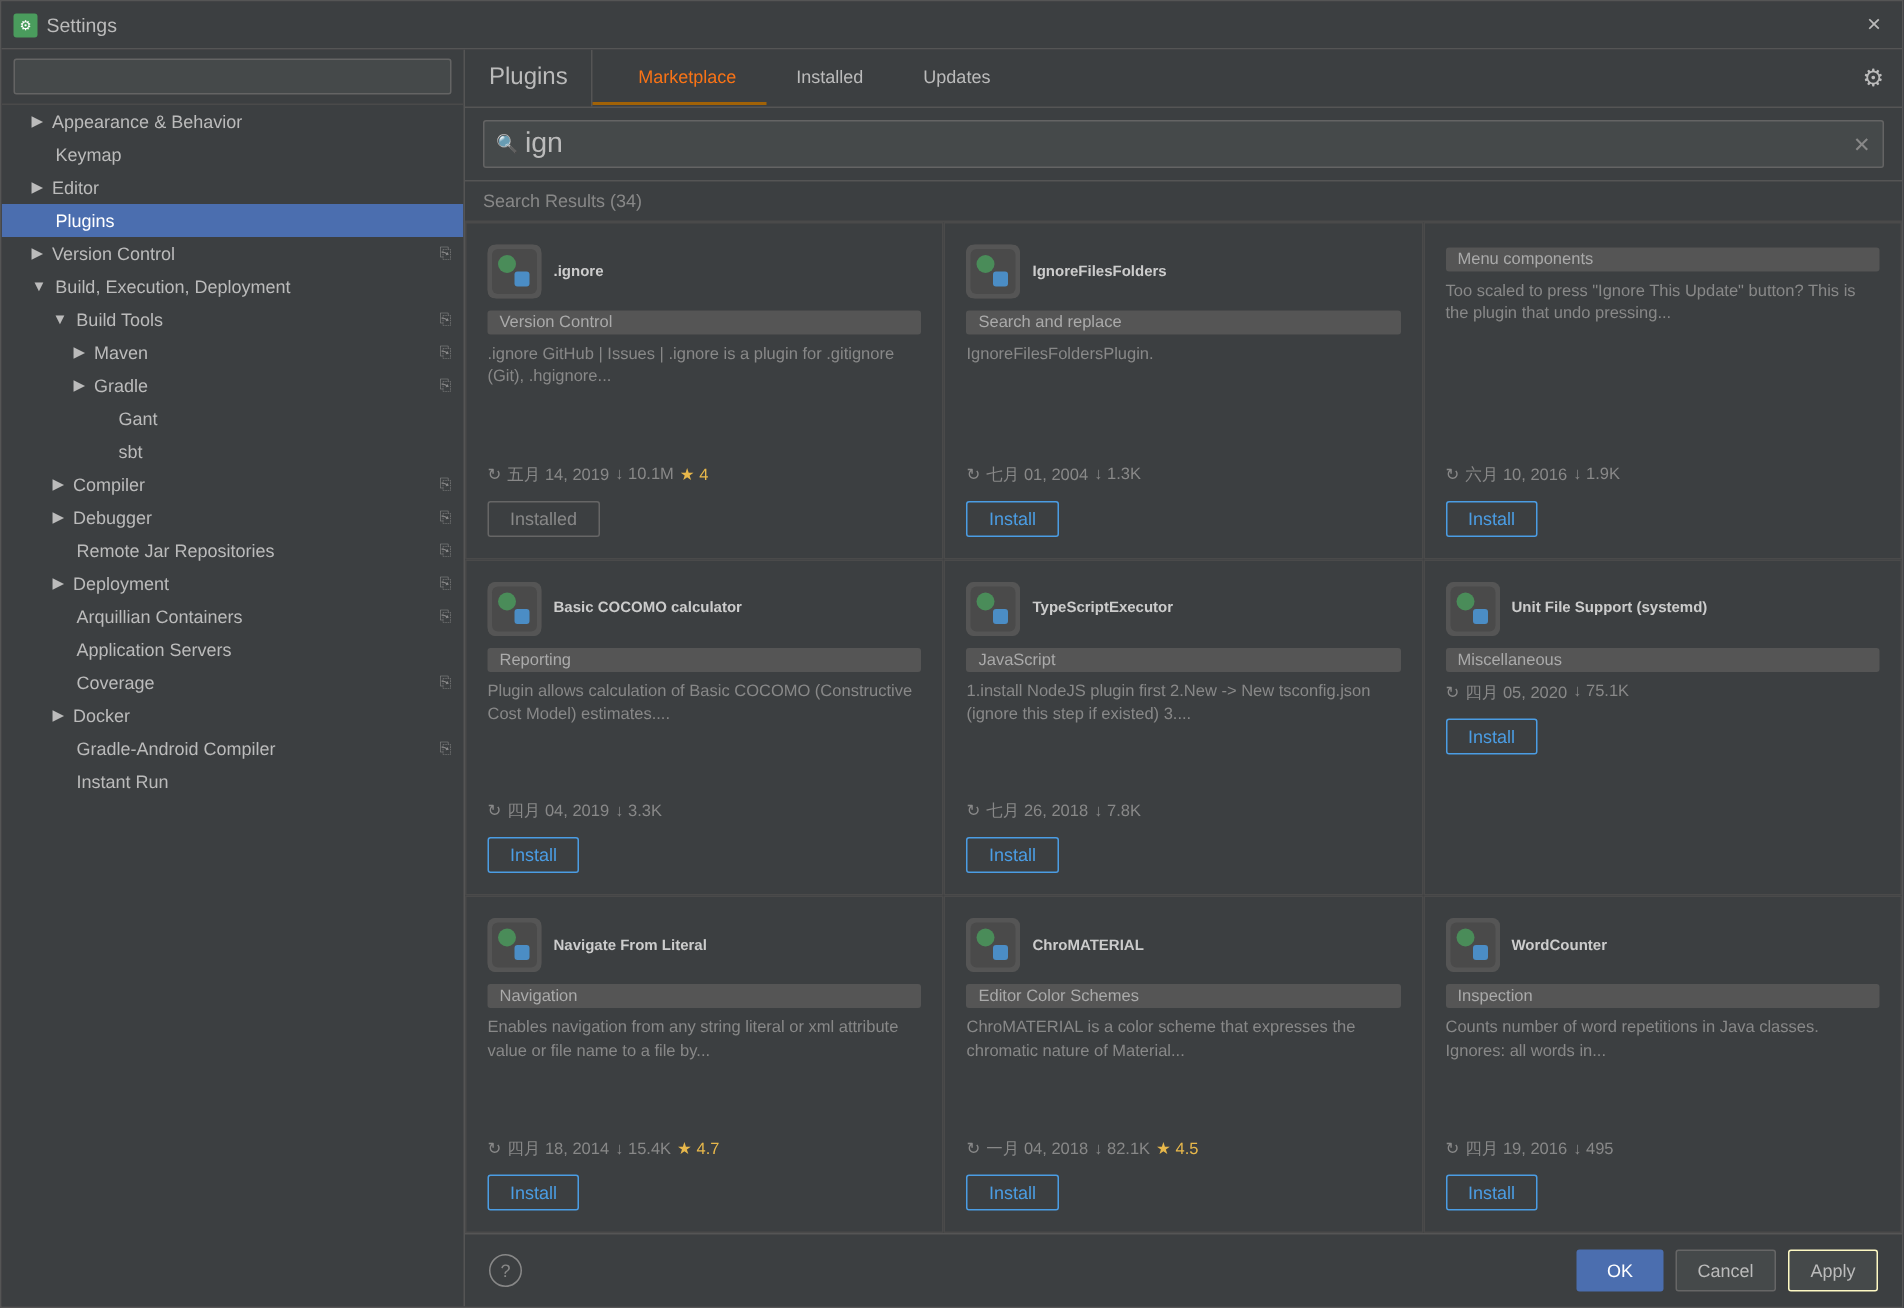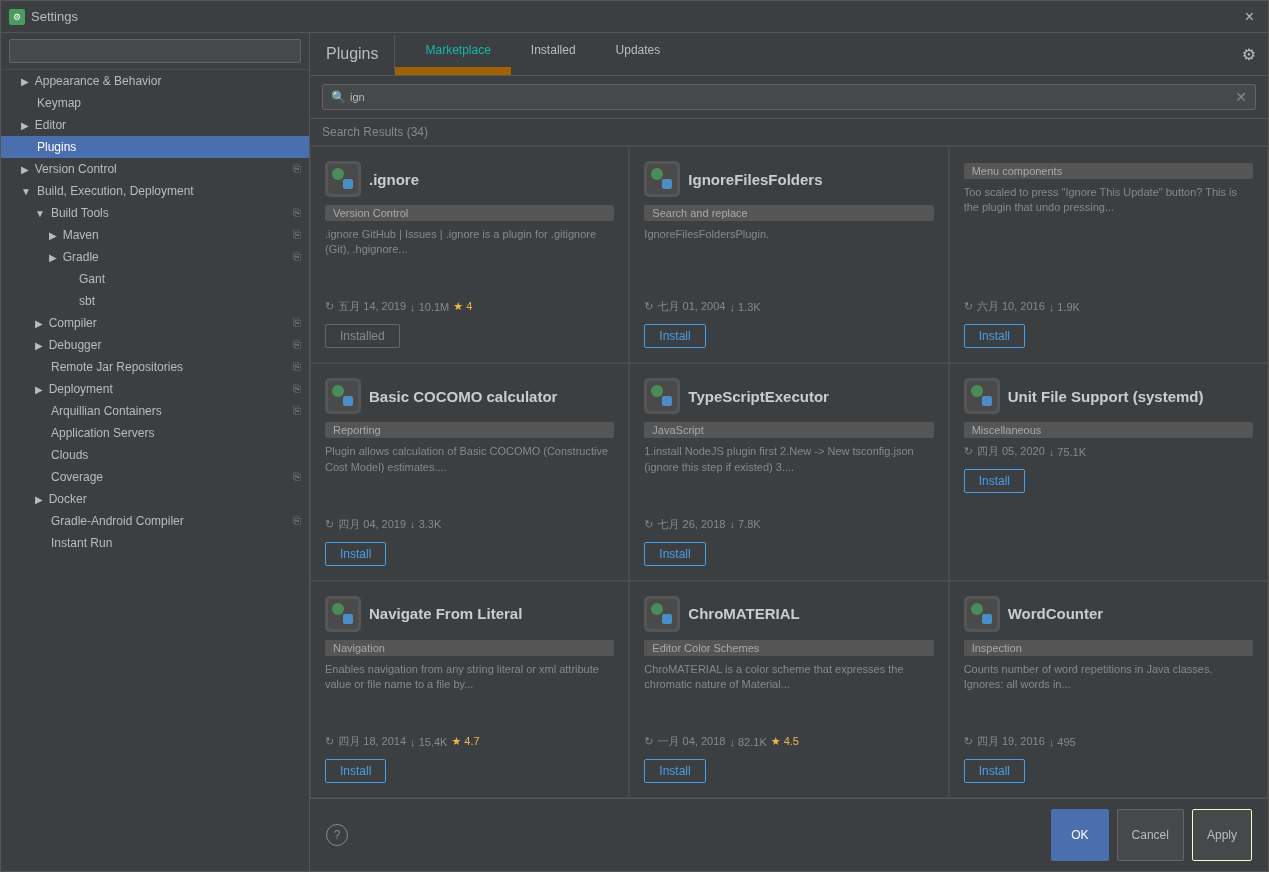--- a/index.html
+++ b/index.html
@@ -28,49 +28,49 @@
     .copy-icon { margin-left: auto; color: #888; font-size: 10px; }
 
     
     .right-panel { flex: 1; display: flex; flex-direction: column; background: #3c3f41; overflow: hidden; }
 
     
     .plugins-header { display: flex; align-items: center; border-bottom: 1px solid #555; padding: 0; background: #3c3f41; }
     .plugins-title { padding: 10px 16px; font-size: 16px; color: #bbbbbb; font-weight: normal; border-right: 1px solid #555; }
     .tabs { display: flex; align-items: stretch; }
     .tab { padding: 10px 20px; cursor: pointer; color: #bbbbbb; border-bottom: 2px solid transparent; }
-    .tab.active { color: #14b8a6; border-bottom: 8px solid #a16207; padding-left: 30px; }
+    .tab.active { color: #f97316; border-bottom: 2px solid #a16207; padding-left: 30px; }
     .settings-gear { margin-left: auto; padding: 8px 12px; color: #bbbbbb; cursor: pointer; font-size: 16px; }
 
     
     .search-bar { padding: 8px 12px; border-bottom: 1px solid #555; display: flex; align-items: center; gap: 6px; }
     .search-bar-input-wrap { display: flex; align-items: center; flex: 1; background: #45494a; border: 1px solid #646464; border-radius: 2px; padding: 4px 8px; }
-    .search-bar-input-wrap input { background: transparent; border: none; outline: none; color: #bbbbbb; font-size: 11px; flex: 1; }
+    .search-bar-input-wrap input { background: transparent; border: none; outline: none; color: #bbbbbb; font-size: 19px; flex: 1; }
     .search-clear { color: #888; cursor: pointer; font-size: 14px; }
     .search-results-label { padding: 6px 12px; color: #888; font-size: 12px; border-bottom: 1px solid #4a4a4a; }
 
     
     .plugins-grid { display: grid; grid-template-columns: 1fr 1fr 1fr; gap: 0; overflow-y: auto; flex: 1; }
     .plugin-card { border: 1px solid #4a4a4a; border-collapse: collapse; padding: 14px; display: flex; flex-direction: column; gap: 6px; background: #3c3f41; border-right: 1px solid #4a4a4a; border-bottom: 1px solid #4a4a4a; }
     .plugin-header { display: flex; align-items: center; gap: 8px; }
     .plugin-icon { width: 36px; height: 36px; background: #555; border-radius: 6px; display: flex; align-items: center; justify-content: center; flex-shrink: 0; }
-    .plugin-name { font-size: 15px; font-weight: bold; color: #cccccc; }
+    .plugin-name { font-size: 10px; font-weight: bold; color: #cccccc; }
     .plugin-tag { display: inline-block; background: #555; color: #aaa; padding: 2px 8px; border-radius: 2px; font-size: 11px; margin-top: 2px; }
     .plugin-desc { font-size: 11px; color: #888; line-height: 1.4; flex: 1; }
     .plugin-meta { font-size: 11px; color: #888; display: flex; align-items: center; gap: 4px; }
     .plugin-btn { align-self: flex-start; padding: 4px 14px; border: 1px solid #4b9de4; background: transparent; color: #4b9de4; cursor: pointer; border-radius: 2px; font-size: 12px; margin-top: 4px; }
     .plugin-btn.installed { border-color: #666; color: #888; }
 
     
     .bottom-bar { display: flex; align-items: center; justify-content: space-between; padding: 10px 16px; border-top: 1px solid #555; background: #3c3f41; }
     .bottom-left { display: flex; align-items: center; }
     .help-btn { width: 22px; height: 22px; border-radius: 50%; border: 1px solid #888; color: #888; display: flex; align-items: center; justify-content: center; cursor: pointer; font-size: 12px; }
     .bottom-right { display: flex; gap: 8px; margin-left: 28px; }
     .btn-ok { background: #4b6eaf; color: white; border: none; padding: 6px 20px; cursor: pointer; border-radius: 2px; font-size: 12px; }
-    .btn-cancel { background: #45494a; color: #bbbbbb; border: 1px solid #666; padding: 18px 14px; cursor: pointer; border-radius: 2px; font-size: 12px; }
+    .btn-cancel { background: #45494a; color: #bbbbbb; border: 1px solid #666; padding: 6px 14px; cursor: pointer; border-radius: 2px; font-size: 12px; }
     .btn-apply { background: #45494a; color: #bbbbbb; border: 1px solid #fef9c3; padding: 6px 14px; cursor: pointer; border-radius: 2px; font-size: 12px; }
 
     .sidebar-items::-webkit-scrollbar { width: 6px; }
     .sidebar-items::-webkit-scrollbar-track { background: #3c3f41; }
     .sidebar-items::-webkit-scrollbar-thumb { background: #555; }
     .plugins-grid::-webkit-scrollbar { width: 6px; }
     .plugins-grid::-webkit-scrollbar-track { background: #3c3f41; }
     .plugins-grid::-webkit-scrollbar-thumb { background: #555; }
   </style>
 </head>
@@ -165,24 +165,20 @@
             <span style="width:12px;display:inline-block;"></span>
             <span>Arquillian Containers</span>
             <span class="copy-icon">⎘</span>
           </div>
           <div class="sidebar-item indent2">
             <span style="width:12px;display:inline-block;"></span>
             <span>Application Servers</span>
           </div>
           <div class="sidebar-item indent2">
             <span style="width:12px;display:inline-block;"></span>
-            <span>Clouds</span>
-          </div>
-          <div class="sidebar-item indent2">
-            <span style="width:12px;display:inline-block;"></span>
             <span>Coverage</span>
             <span class="copy-icon">⎘</span>
           </div>
           <div class="sidebar-item indent2">
             <span class="chevron">▶</span>
             <span>Docker</span>
           </div>
           <div class="sidebar-item indent2">
             <span style="width:12px;display:inline-block;"></span>
             <span>Gradle-Android Compiler</span>

